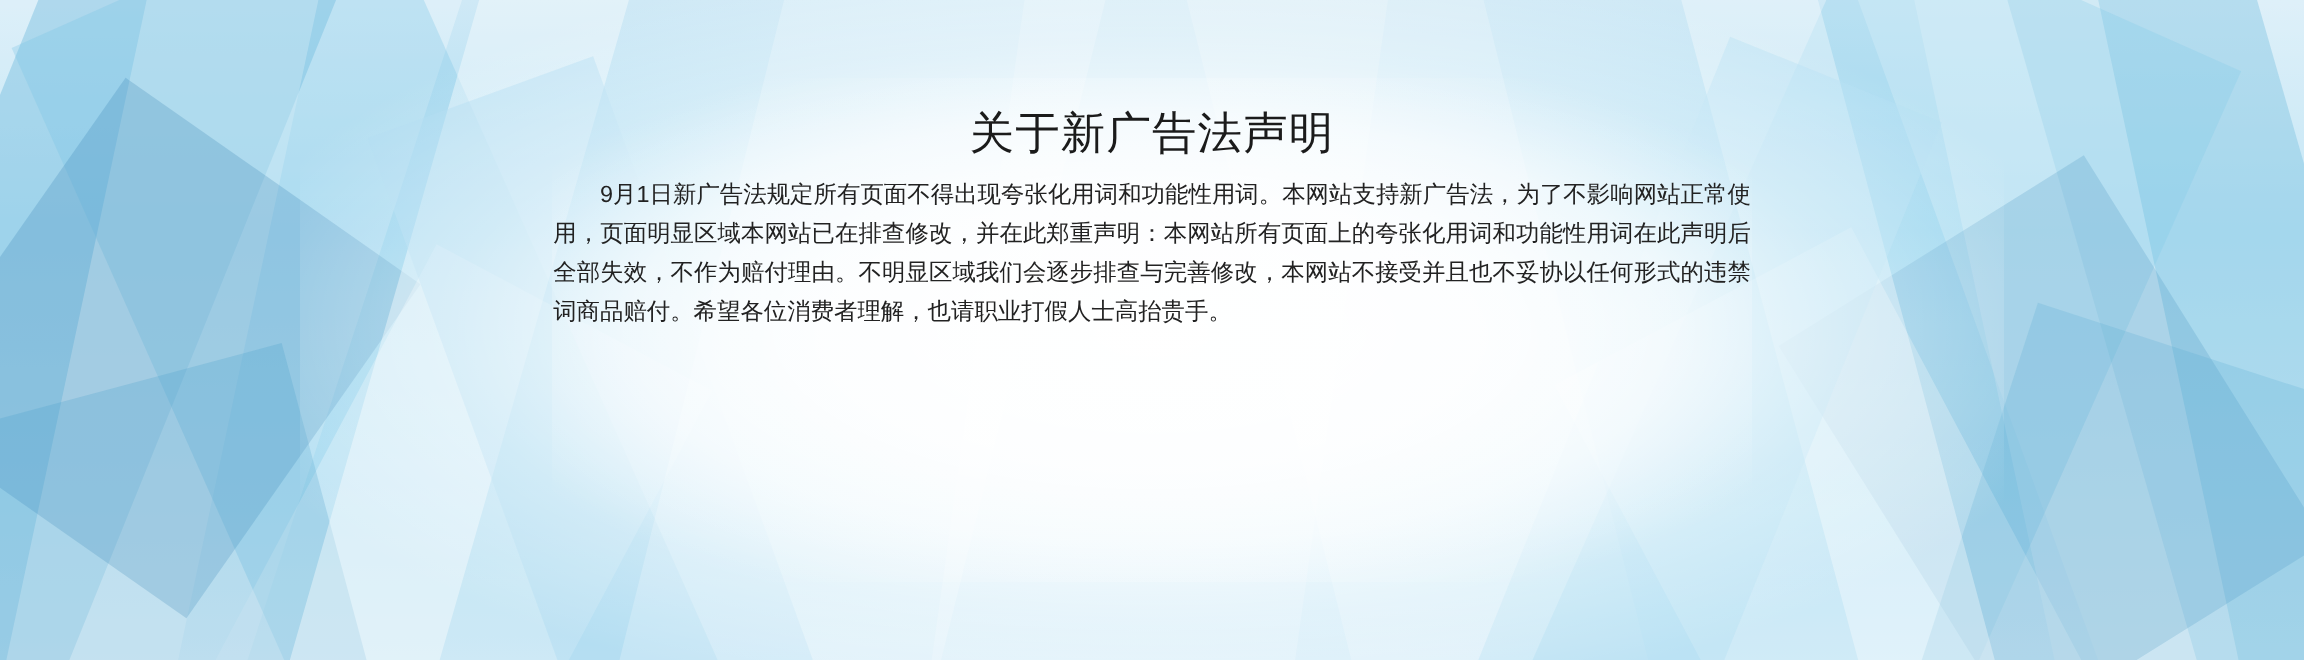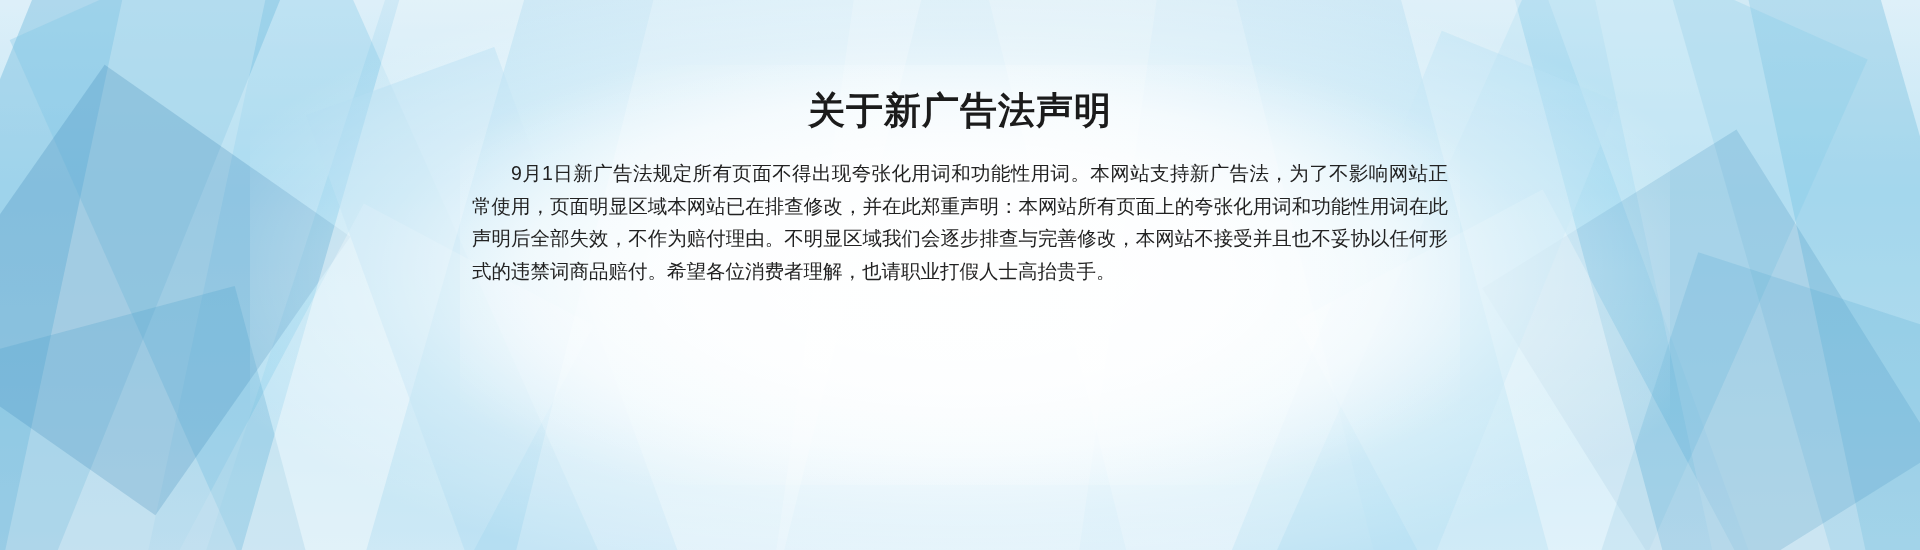--- a/index.html
+++ b/index.html
@@ -60,30 +60,30 @@
   }
 
   
   .content{
     position:absolute;left:50%;top:0;transform:translateX(-50%);
     width:1000px;height:550px;
   }
   .title{
     position:absolute;top:88px;left:0;width:100%;
     text-align:center;
-    font-size:37px;line-height:46px;font-weight:bold;
+    font-size:37px;line-height:46px;font-weight:normal;
     color:#1b1b1b;letter-spacing:1px;
     font-family:"Liberation Sans","DejaVu Sans",sans-serif;
   }
   .body-text{
     position:absolute;top:145px;left:0;width:1000px;
     font-size:19.5px;line-height:32.5px;color:#222;
     text-align:justify;text-justify:inter-ideograph;
   }
-  .para{margin:12px;}
+  .para{margin:1px;}
   .para.indent{text-indent:2em;}
 </style>
 </head>
 <body>
 
 <div class="banner">
 
   <div class="bg-layer">
     <div class="shape s1"></div>
     <div class="shape s2"></div>

